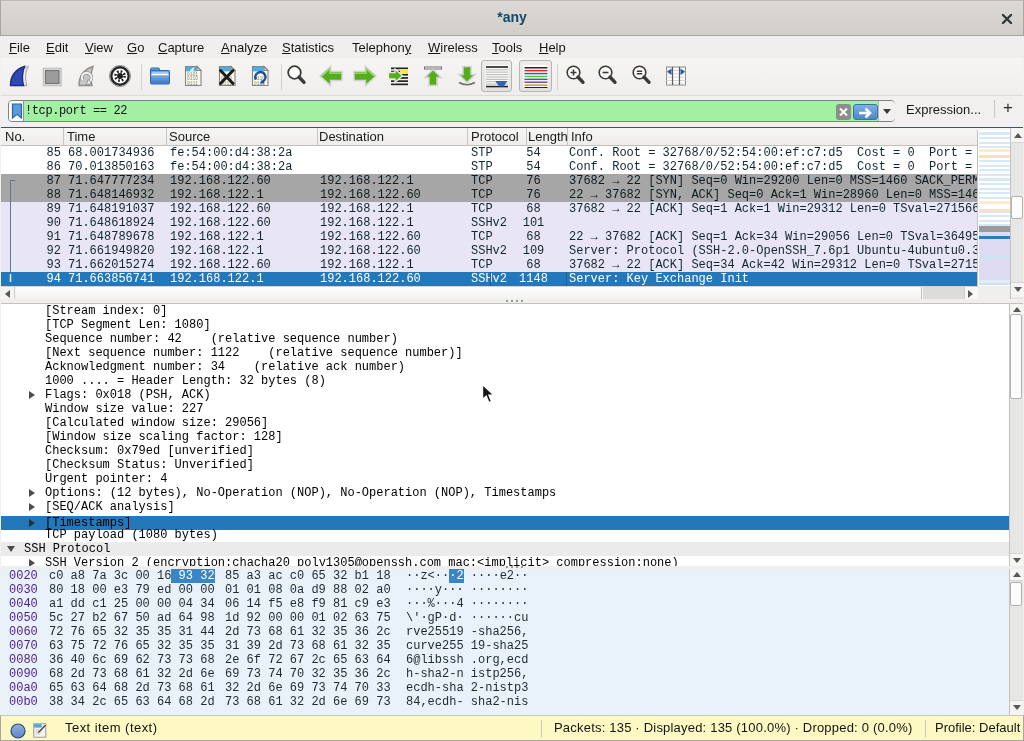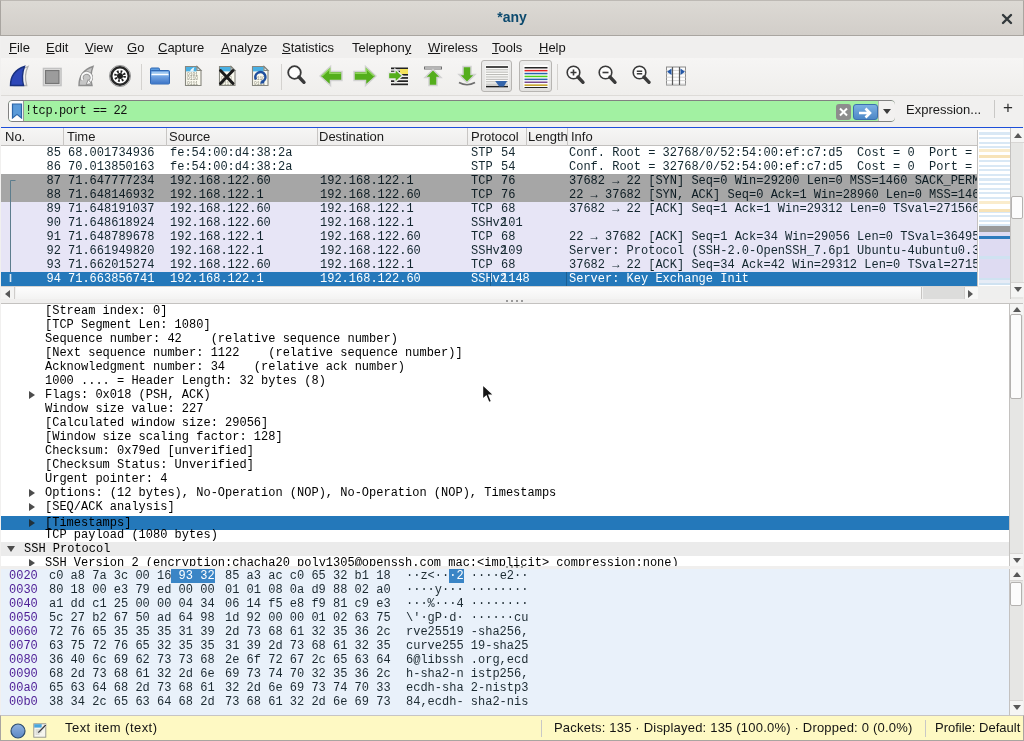--- a/index.html
+++ b/index.html
@@ -32,21 +32,21 @@
 
 #plist{left:1px;top:128px;width:1022px;height:171px;background:#fff}
 #phead{position:absolute;left:0;top:0;width:1022px;height:18px;background:linear-gradient(#f6f6f5,#eeedec);border-bottom:1px solid #c2c0be;font-family:"Liberation Sans",sans-serif;font-size:13px;color:#1b1b1b;white-space:nowrap}
 #phead span{position:absolute;top:2px;overflow:hidden}
 .hsep{position:absolute;top:0;width:1px;height:18px;background:#c8c6c4}
 #prows{position:absolute;left:0;top:18px;width:976px;height:140px;overflow:hidden;background:#fff}
 .prow{position:absolute;left:0;width:1200px;height:14px}
 .prow span{position:absolute;top:0;height:14px}
 .cno{left:0;width:60px;text-align:right}
 .ct{left:67px}.cs{left:169px}.cd{left:319px}.cp{left:470px}
-.cl{left:500px;width:65px;text-align:left}
+.cl{left:500px;width:65px;text-align:center}
 .ci{left:568px}
 
 #mmap{position:absolute;left:976px;top:2px;width:33px;height:156px;border-left:1px solid #c4c2c0;background:#fff}
 #pvsb{position:absolute;left:1009px;top:0px;width:13px;height:171px;border-left:1px solid #c4c2c0;background:#e6e6e4}
 #phsb{position:absolute;left:0;top:158px;width:977px;height:13px;background:#f1f1f0;border-top:1px solid #d6d4d2}
 .sbup{width:0;height:0;border-left:4px solid transparent;border-right:4px solid transparent;border-bottom:5px solid #585858;position:absolute}
 .sbdn{width:0;height:0;border-left:4px solid transparent;border-right:4px solid transparent;border-top:5px solid #585858;position:absolute}
 .sblt{width:0;height:0;border-top:4px solid transparent;border-bottom:4px solid transparent;border-right:5px solid #585858;position:absolute}
 .sbrt{width:0;height:0;border-top:4px solid transparent;border-bottom:4px solid transparent;border-left:5px solid #585858;position:absolute}
 .handle{position:absolute;background:#fcfcfc;border:1px solid #b4b2b0;border-radius:2px}
@@ -364,21 +364,21 @@
 </div>
 </div>
 <div id="split2" class="abs">
       <div class="dots" style="top:0"></div>
     </div>
 <div id="hex" class="abs mono">
 <div class="hxr" style="top:0"><span class="hoff">0020</span><span class="hhex">c0 a8 7a 3c 00 16<span class="hsel"> 93 32</span></span><span class="hhex2">85 a3 ac c0 65 32 b1 18</span><span class="hasc">··z&lt;··<span class="hsel">·2</span> ····e2··</span></div>
 <div class="hxr" style="top:14px"><span class="hoff">0030</span><span class="hhex">80 18 00 e3 79 ed 00 00</span><span class="hhex2">01 01 08 0a d9 88 02 a0</span><span class="hasc">····y··· ········</span></div>
 <div class="hxr" style="top:28px"><span class="hoff">0040</span><span class="hhex">a1 dd c1 25 00 00 04 34</span><span class="hhex2">06 14 f5 e8 f9 81 c9 e3</span><span class="hasc">···%···4 ········</span></div>
 <div class="hxr" style="top:42px"><span class="hoff">0050</span><span class="hhex">5c 27 b2 67 50 ad 64 98</span><span class="hhex2">1d 92 00 00 01 02 63 75</span><span class="hasc">\'·gP·d· ······cu</span></div>
-<div class="hxr" style="top:56px"><span class="hoff">0060</span><span class="hhex">72 76 65 35 35 35 31 39</span><span class="hhex2">2d 73 68 61 32 35 36 2c</span><span class="hasc">rve25519 -sha256,</span></div>
+<div class="hxr" style="top:56px"><span class="hoff">0060</span><span class="hhex">72 76 65 32 35 35 31 44</span><span class="hhex2">2d 73 68 61 32 35 36 2c</span><span class="hasc">rve25519 -sha256,</span></div>
 <div class="hxr" style="top:70px"><span class="hoff">0070</span><span class="hhex">63 75 72 76 65 32 35 35</span><span class="hhex2">31 39 2d 73 68 61 32 35</span><span class="hasc">curve255 19-sha25</span></div>
 <div class="hxr" style="top:84px"><span class="hoff">0080</span><span class="hhex">36 40 6c 69 62 73 73 68</span><span class="hhex2">2e 6f 72 67 2c 65 63 64</span><span class="hasc">6@libssh .org,ecd</span></div>
 <div class="hxr" style="top:98px"><span class="hoff">0090</span><span class="hhex">68 2d 73 68 61 32 2d 6e</span><span class="hhex2">69 73 74 70 32 35 36 2c</span><span class="hasc">h-sha2-n istp256,</span></div>
 <div class="hxr" style="top:112px"><span class="hoff">00a0</span><span class="hhex">65 63 64 68 2d 73 68 61</span><span class="hhex2">32 2d 6e 69 73 74 70 33</span><span class="hasc">ecdh-sha 2-nistp3</span></div>
 <div class="hxr" style="top:126px"><span class="hoff">00b0</span><span class="hhex">38 34 2c 65 63 64 68 2d</span><span class="hhex2">73 68 61 32 2d 6e 69 73</span><span class="hasc">84,ecdh- sha2-nis</span></div>
 <div id="hvsb">
 <div style="position:absolute;left:0;top:0;width:13px;height:12px;background:#f5f5f4;border-bottom:1px solid #d8d6d4"></div>
 <div class="sbup" style="left:3px;top:3px"></div>
 <div class="handle" style="left:0px;top:13px;width:12px;height:24px"></div>
 <div style="position:absolute;left:0;top:131px;width:13px;height:15px;background:#f5f5f4;border-top:1px solid #d8d6d4"></div>

